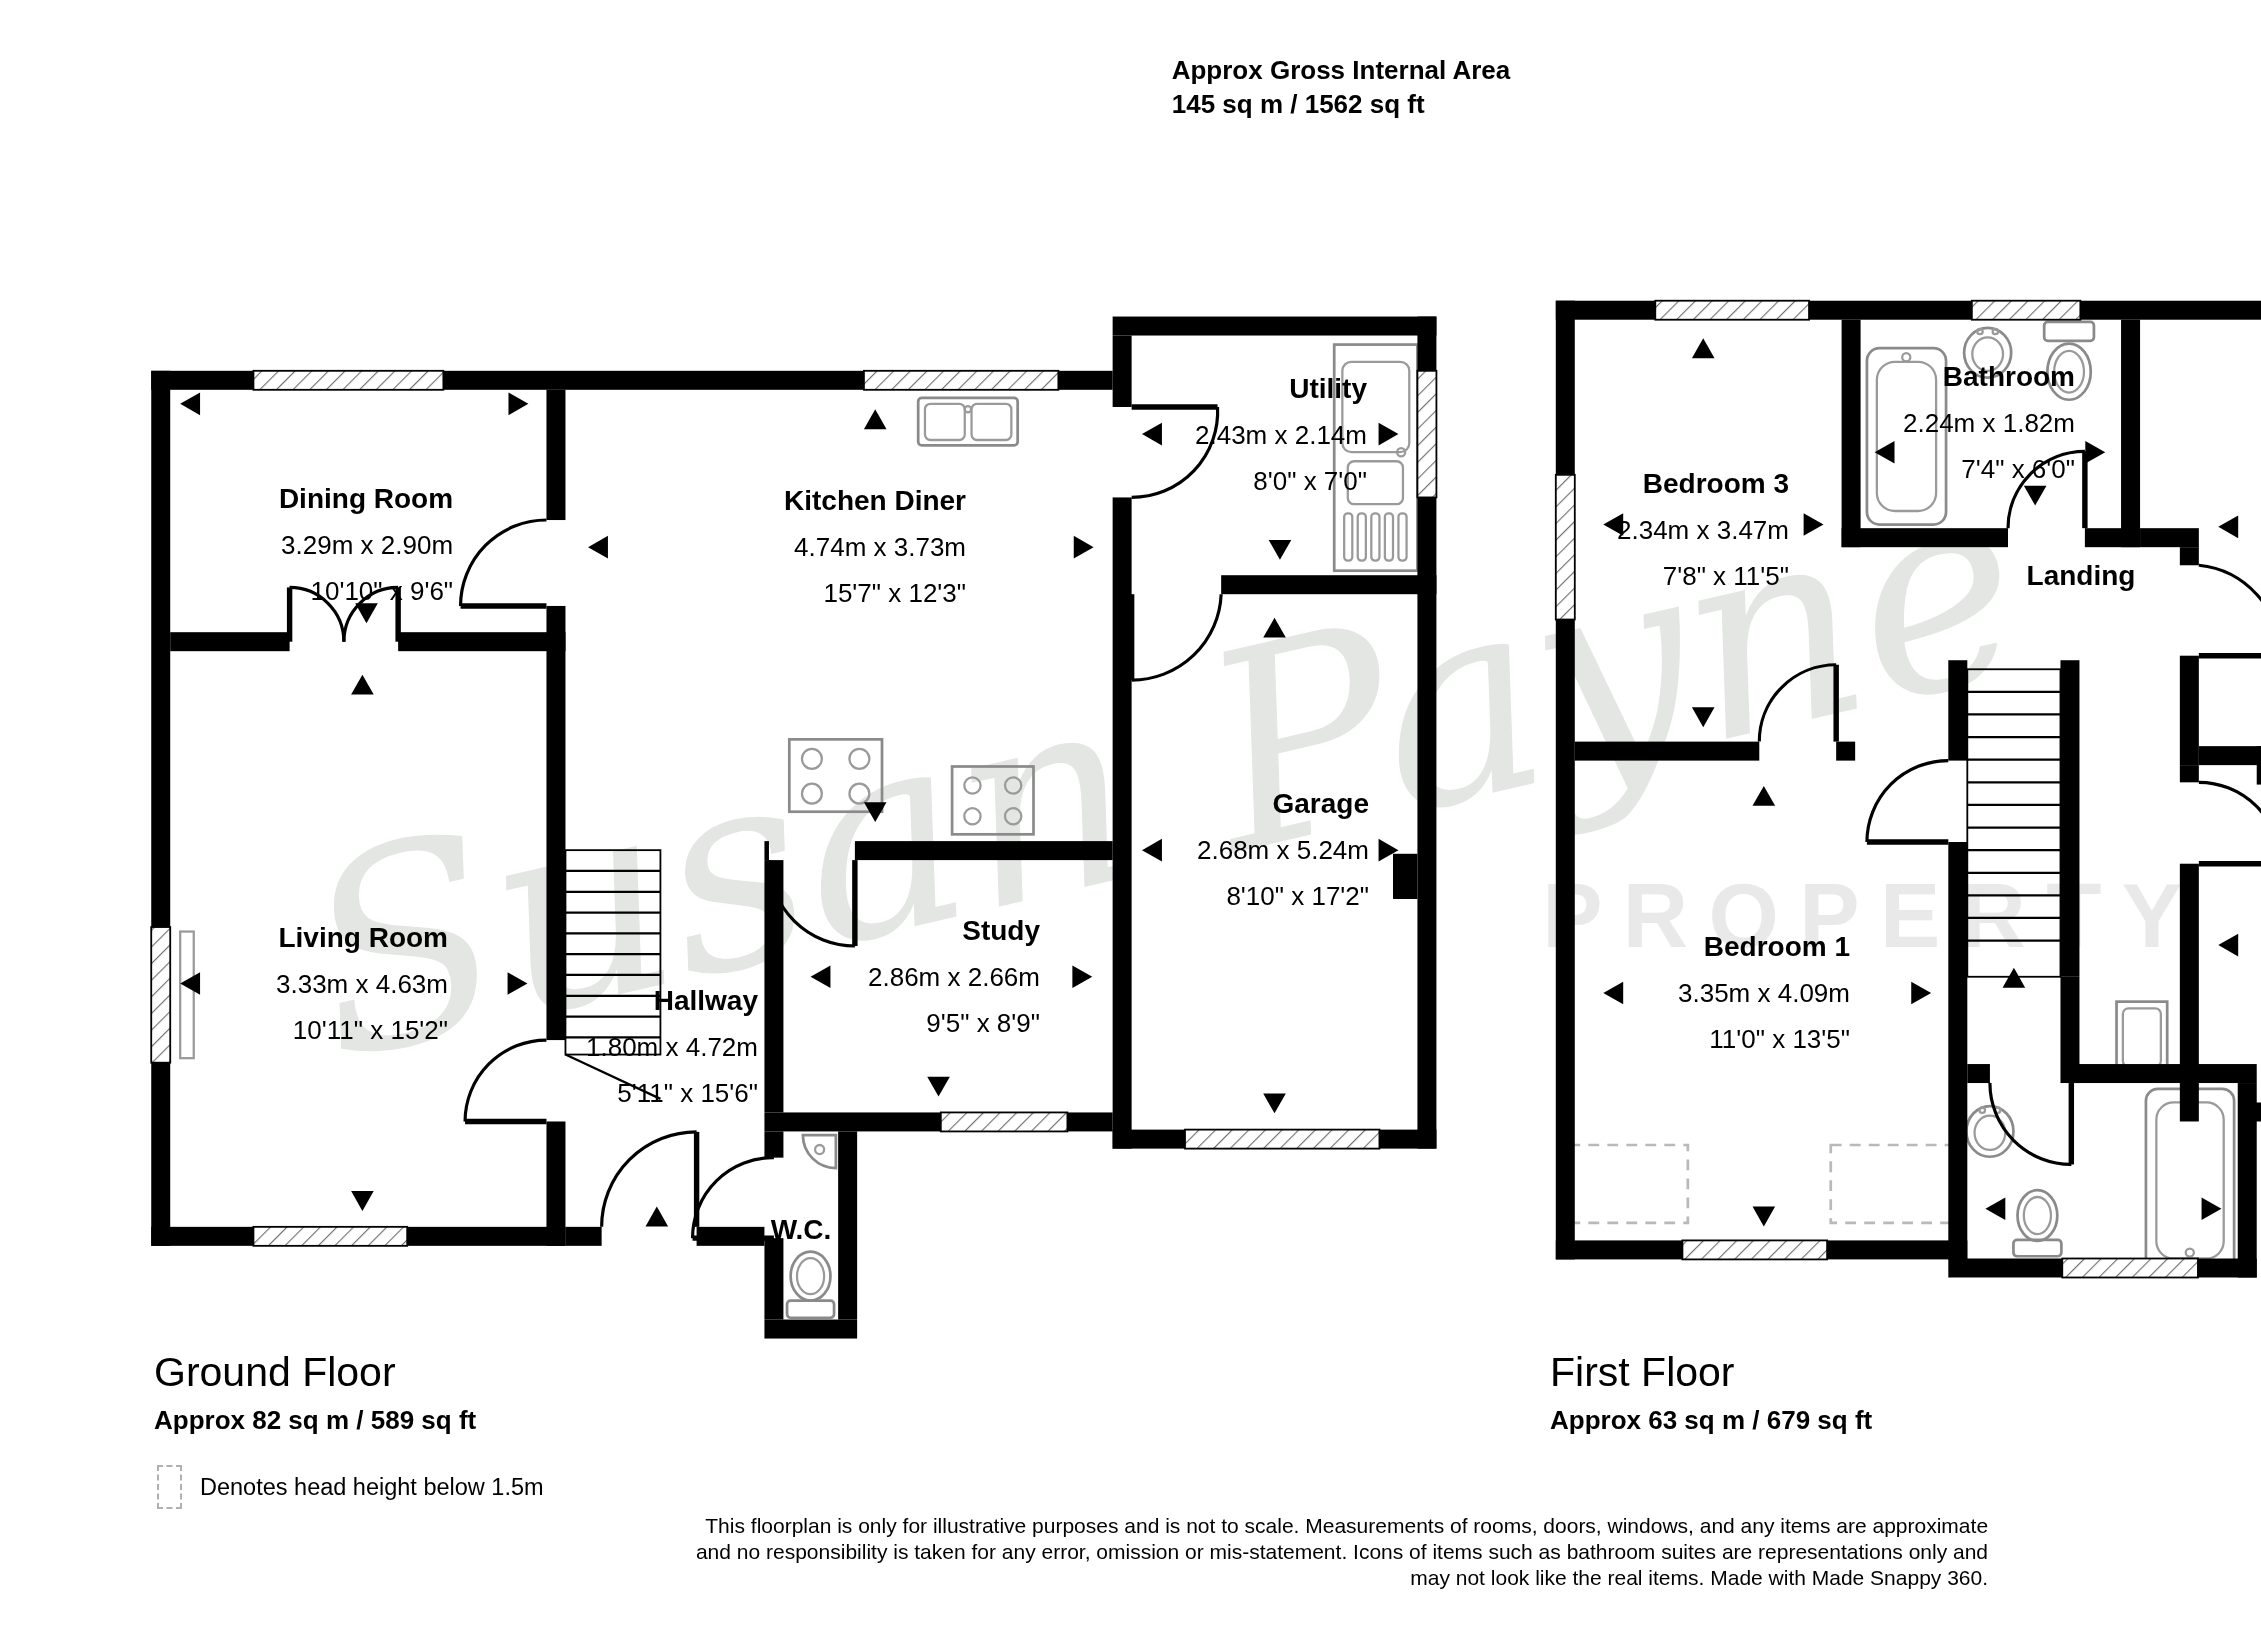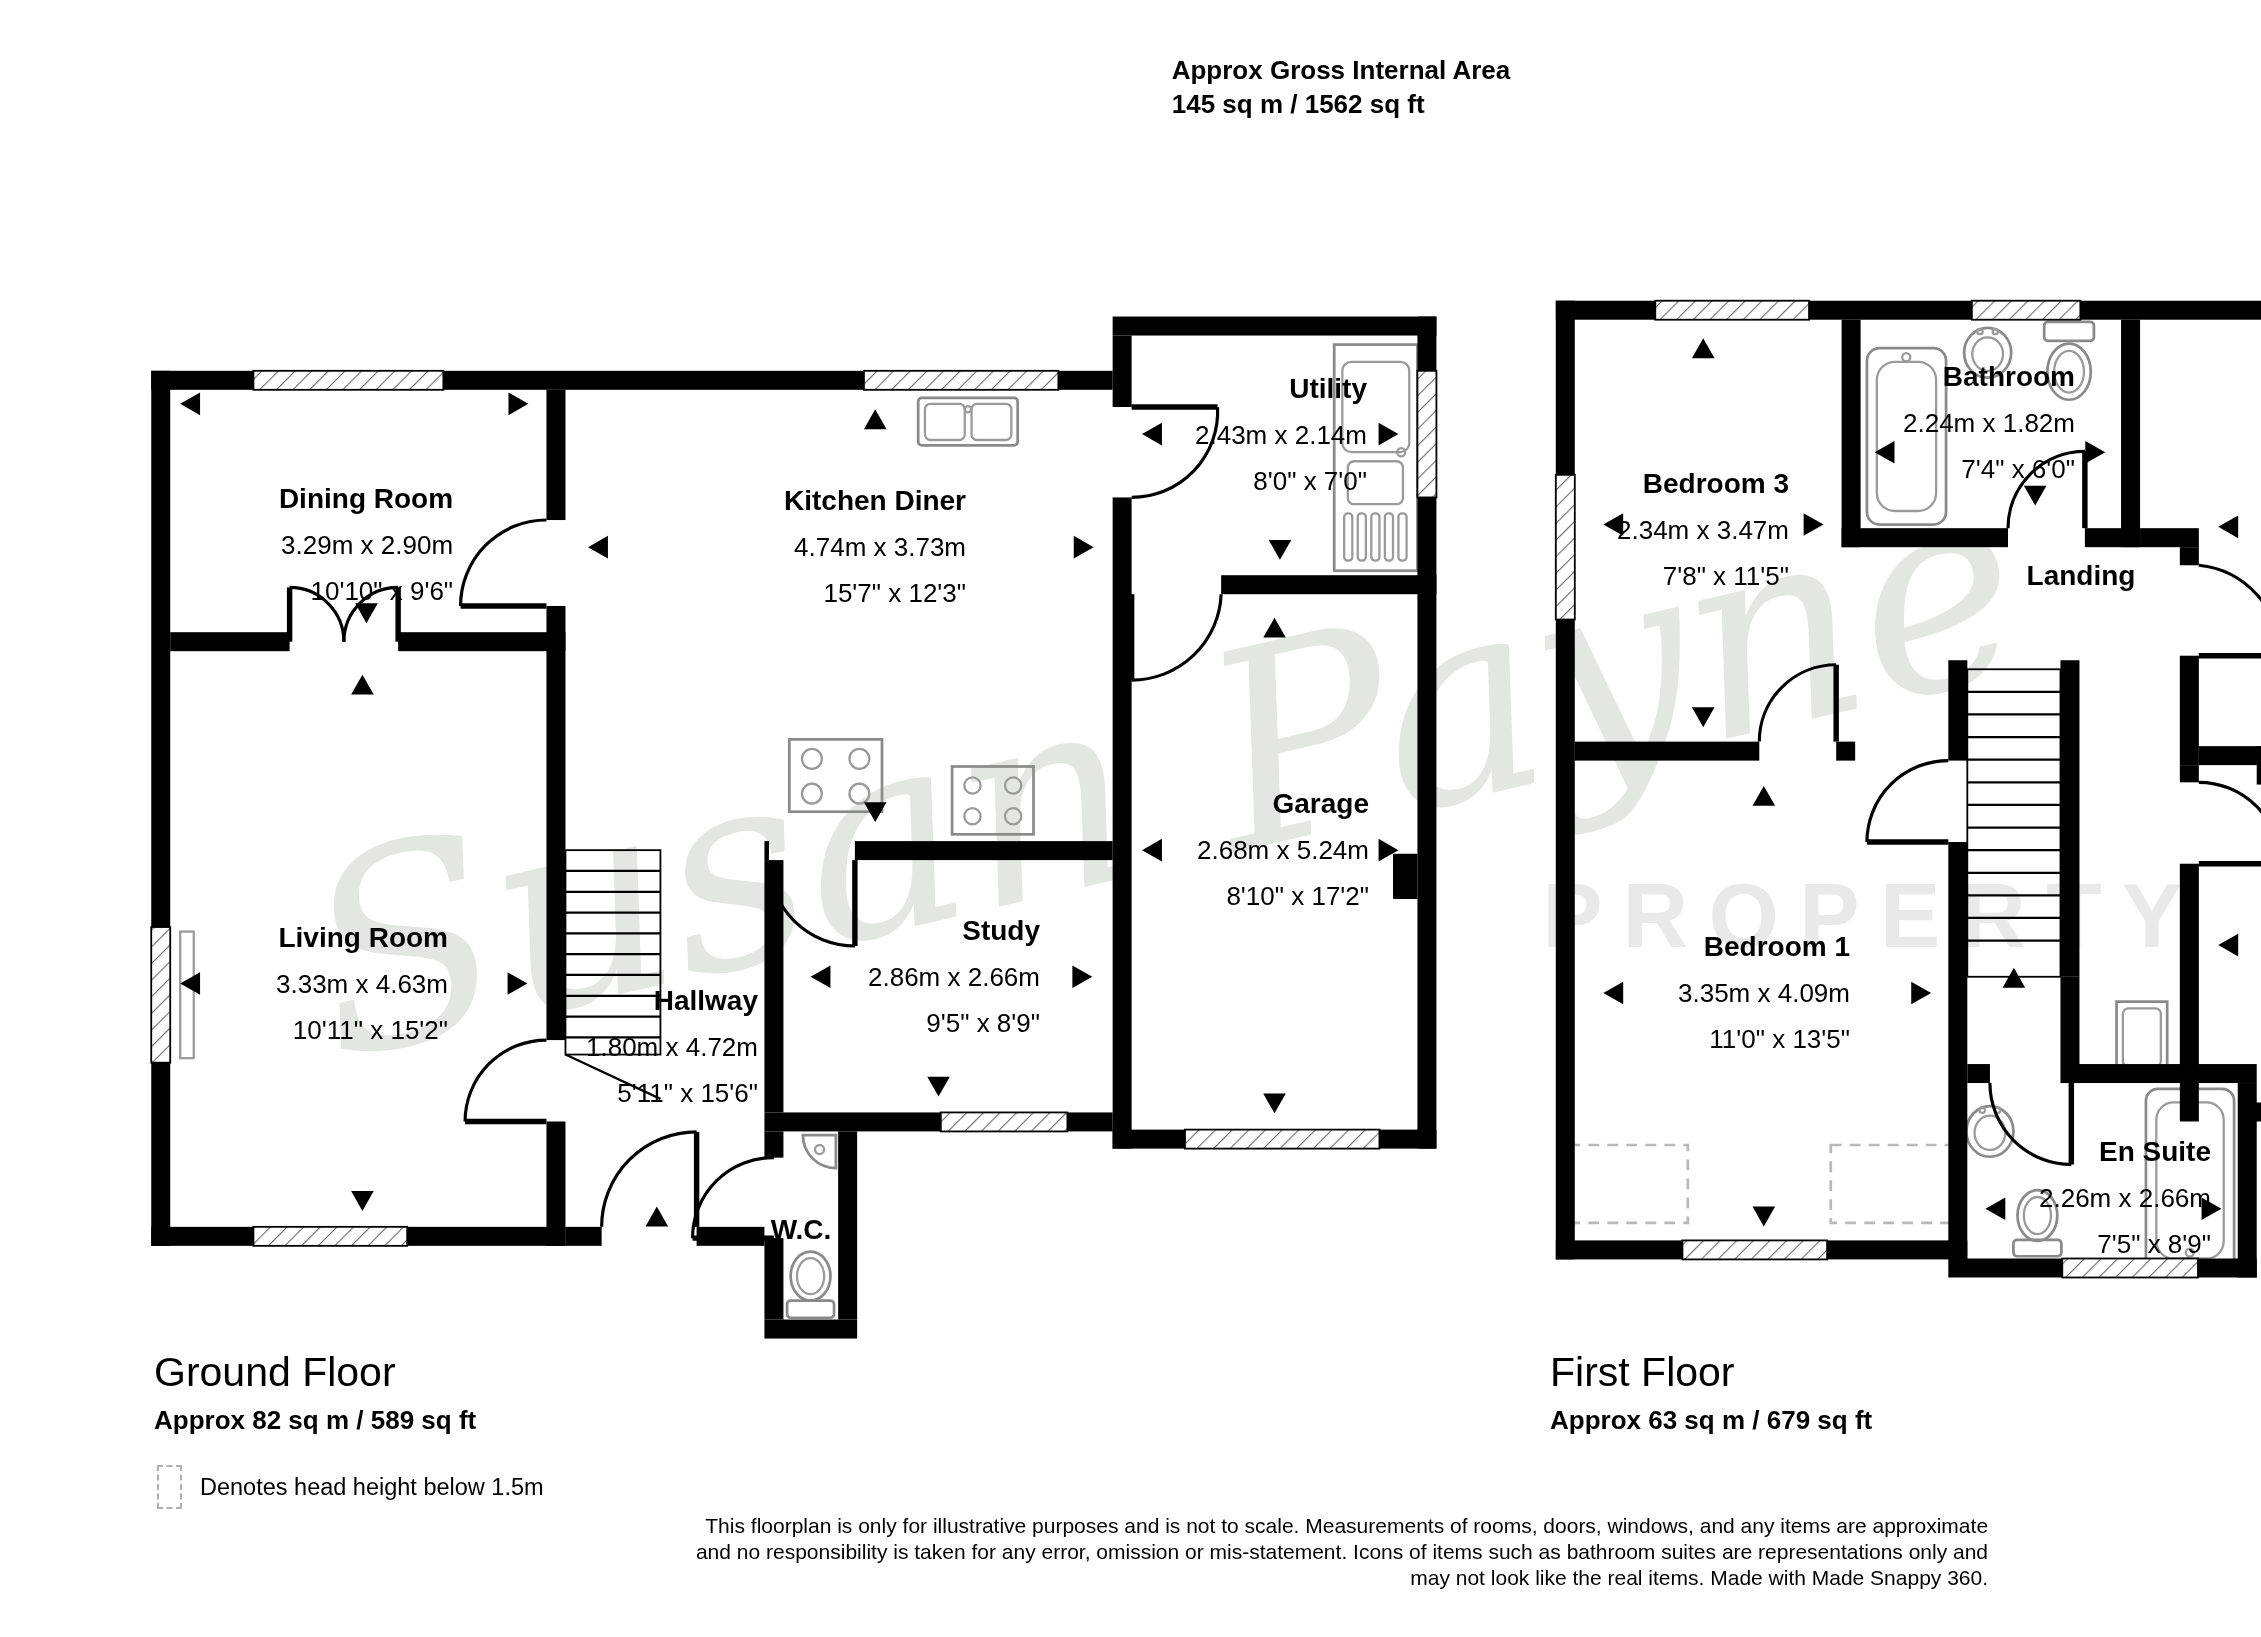--- a/index.html
+++ b/index.html
@@ -383,25 +383,20 @@
 
   <div class="room-label" style="left:2081px;top:576px">
     <div class="rname">Landing</div>
   </div>
   <div class="room-label" style="left:1764px;top:993px">
     <div class="rname">Bedroom 1</div>
     <div class="rdim">3.35m x 4.09m</div>
     <div class="rdim">11'0" x 13'5"</div>
   </div>
 
-  <div class="room-label" style="left:2125px;top:1198px">
-    <div class="rname">En Suite</div>
-    <div class="rdim">2.26m x 2.66m</div>
-    <div class="rdim">7'5" x 8'9"</div>
-  </div>
 
   <div class="floor-cap" style="left:154px;top:1345px">
     <div class="fc-title">Ground Floor</div>
     <div class="fc-area">Approx 82 sq m / 589 sq ft</div>
   </div>
   <div class="floor-cap" style="left:1550px;top:1345px">
     <div class="fc-title">First Floor</div>
     <div class="fc-area">Approx 63 sq m / 679 sq ft</div>
   </div>
 

